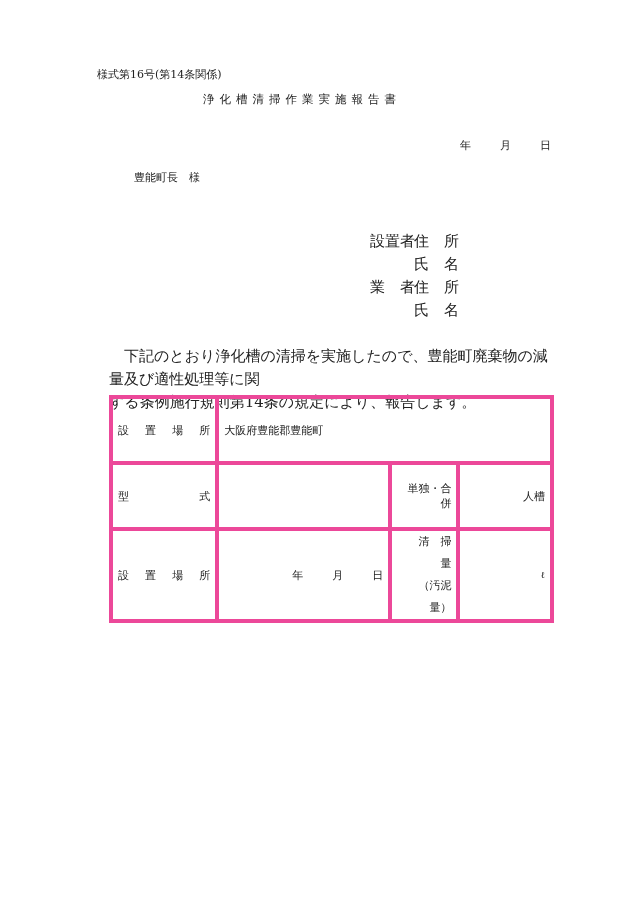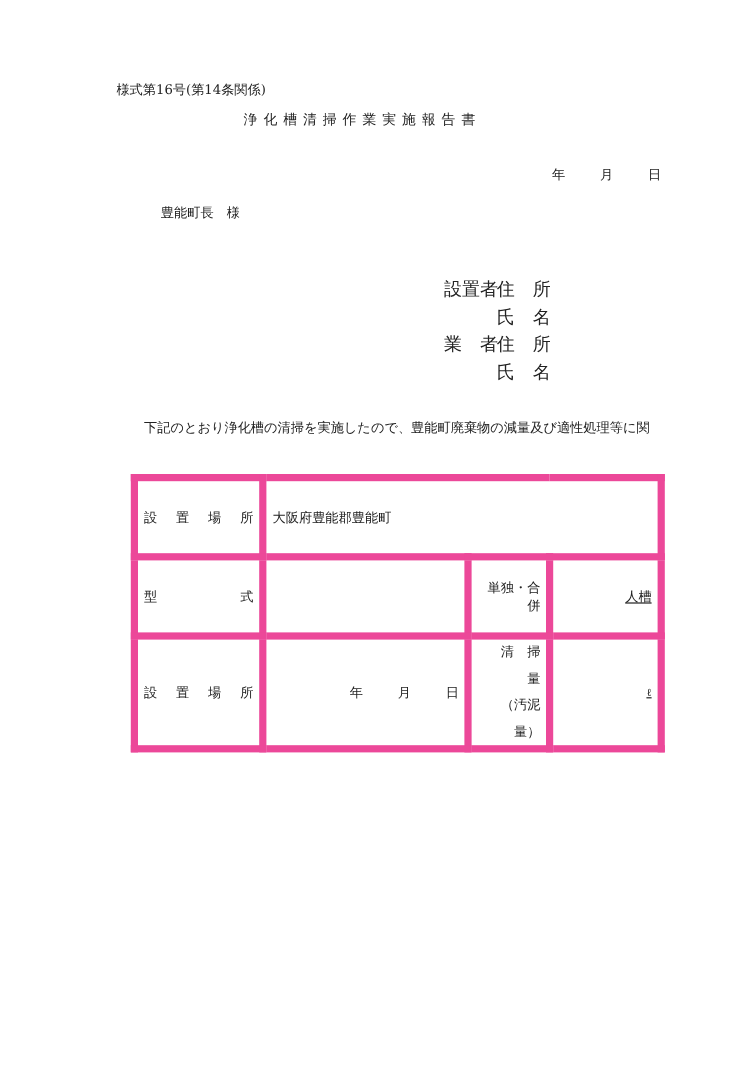--- a/index.html
+++ b/index.html
@@ -9,31 +9,31 @@
   }
   .abs { position: absolute; white-space: nowrap; }
   .form-no { left: 97px; top: 67px; font-size: 11px; }
   .title { left: 0; width: 578px; top: 92px; text-align: center; font-size: 11.5px; letter-spacing: 5px; padding-left: 26px; box-sizing: border-box; }
   .date-head { left: 460px; top: 138px; font-size: 11px; }
   .date-head span { display: inline-block; }
   .addressee { left: 134px; top: 170px; font-size: 11px; }
   .sig { left: 370px; font-size: 15px; }
   .sig .role { display: inline-block; width: 44px; }
   .sig .field { display: inline-block; }
-  .body-text { left: 109px; top: 345px; width: 450px; font-size: 11px; line-height: 23px; white-space: normal; }
+  .body-text { left: 109px; top: 345px; width: 450px; font-size: 15px; line-height: 23px; white-space: normal; }
   .body-text p { margin: 0; }
   table.report {
     position: absolute; left: 109px; top: 395px; width: 445px; border-collapse: collapse;
     font-size: 11px;
   }
-  table.report td { border: 6px solid #ec4899; padding: 0 5px; vertical-align: middle; }
+  table.report td { border: 4px solid #ec4899; padding: 0 5px; vertical-align: middle; }
   .label-cell { width: 94px; text-align: justify; text-align-last: justify; }
   .row-h { height: 66px; }
   .center { text-align: right; }
-  .right { text-align: right; text-decoration: underline; }
+  .right { text-align: right; }
   .sub-label { line-height: 22px; }
 </style>
 </head>
 <body>
 
 <div class="abs form-no">様式第16号(第14条関係)</div>
 <div class="abs title">浄化槽清掃作業実施報告書</div>
 
 <div class="abs date-head">
   <span>年</span>
@@ -53,20 +53,21 @@
 </div>
 <div class="abs sig" style="top:278px">
   <span class="role">業　者</span><span class="field">住　所</span>
 </div>
 <div class="abs sig" style="top:301px">
   <span class="role"></span><span class="field">氏　名</span>
 </div>
 
 <div class="abs body-text">
   <p>　下記のとおり浄化槽の清掃を実施したので、豊能町廃棄物の減量及び適性処理等に関</p>
+  <p>する条例施行規則第14条の規定により、報告します。</p>
 </div>
 
 <table class="report">
   <colgroup>
     <col style="width:105px">
       <col style="width:176px">
       <col style="width:69px">
       <col style="width:95px">
   </colgroup>
   <tbody>

